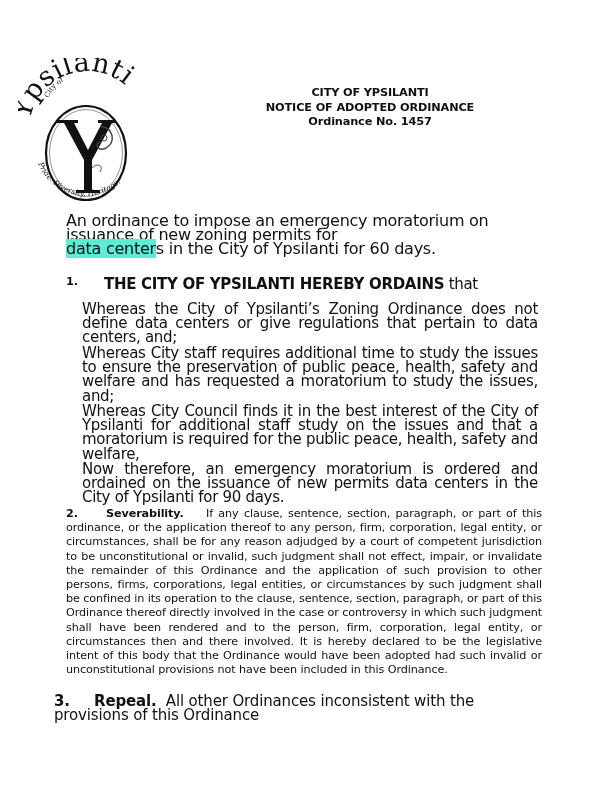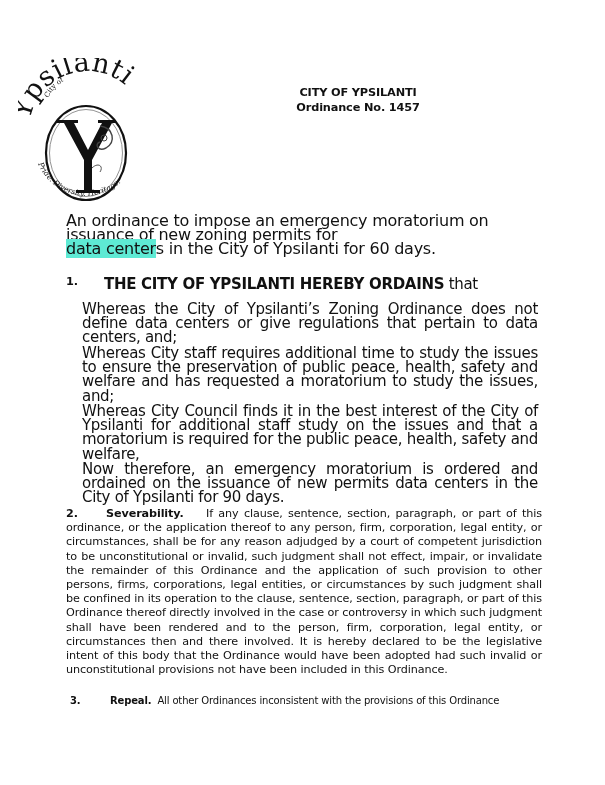--- a/index.html
+++ b/index.html
@@ -5,21 +5,21 @@
   html, body { margin: 0; padding: 0; background: #ffffff; }
   body {
     width: 605px; height: 785px; position: relative; overflow: hidden;
     font-family: "DejaVu Sans", sans-serif; color: #111;
   }
   .page { position: absolute; left: 0; top: 0; width: 605px; height: 785px; background: #fff; }
 
   .logo { position: absolute; left: 18px; top: 58px; width: 135px; height: 145px; }
 
   .header {
-    position: absolute; left: 228px; top: 86px; width: 260px;
+    position: absolute; left: 240px; top: 86px; width: 260px;
     text-align: center; font-weight: bold; font-size: 11.3px; line-height: 14.5px;
     letter-spacing: -0.15px;
   }
 
   .txt { position: absolute; font-size: 16px; line-height: 14.2px; letter-spacing: -0.25px; }
   .intro { left: 66px; top: 214px; width: 480px; }
   .hl { background: #5eead4; }
 
   .sec-num { position: absolute; font-weight: bold; font-size: 11.3px; letter-spacing: -0.2px; }
   .sec1-num { left: 66px; top: 275px; }
@@ -29,21 +29,21 @@
   .para { position: absolute; left: 82px; width: 456px; font-size: 15px; line-height: 14.2px; letter-spacing: -0.3px; text-align: justify; }
   .p1 { top: 302px; }
   .p2 { top: 346px; }
   .p3 { top: 404px; }
   .p4 { top: 462px; }
 
   .sec2 { position: absolute; left: 66px; top: 507px; width: 476px; font-size: 11.2px; line-height: 14.2px; letter-spacing: -0.1px; text-align: justify; text-align-last: left; }
   .sec2 .num { font-weight: bold; display: inline-block; width: 40px; }
   .sec2 .title { font-weight: bold; display: inline-block; width: 100px; }
 
-  .sec3 { position: absolute; left: 70px; top: 694px; width: 476px; font-size: 10px; line-height: 14.2px; letter-spacing: -0.15px; }
+  .sec3 { position: absolute; left: 54px; top: 694px; width: 476px; font-size: 15px; line-height: 14.2px; letter-spacing: -0.15px; }
   .sec3 .num { font-weight: bold; display: inline-block; width: 40px; }
   .sec3 .title { font-weight: bold; }
 
   .footer { position: absolute; right: 15px; top: 767px; font-family: "Liberation Sans", sans-serif; font-size: 9px; color: #111; margin-top: 28px; }
 </style>
 </head>
 <body>
 
 <div class="page">
 
@@ -71,20 +71,21 @@
         <textPath href="#arcTop">Ypsilanti</textPath>
       </text>
       <text font-family="DejaVu Serif, serif" font-style="italic" font-size="7.5" fill="#111">
         <textPath href="#arcBottom" startOffset="6">Pride. Diversity. Heritage.</textPath>
       </text>
     </svg>
   </div>
 
   <div class="header">
     <div>CITY OF YPSILANTI</div>
+    <div>NOTICE OF ADOPTED ORDINANCE</div>
     <div>Ordinance No. 1457</div>
   </div>
 
   <div class="txt intro">
     <span>An ordinance to impose an emergency moratorium on issuance of new zoning permits for</span><br>
     <span class="hl">data center</span><span>s in the City of Ypsilanti for 60 days.</span>
   </div>
 
   <div class="sec-num sec1-num">1.</div>
   <div class="sec1-head">

